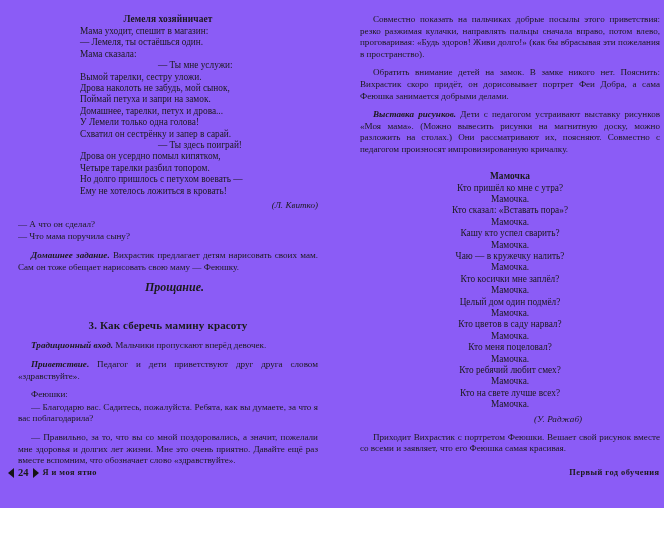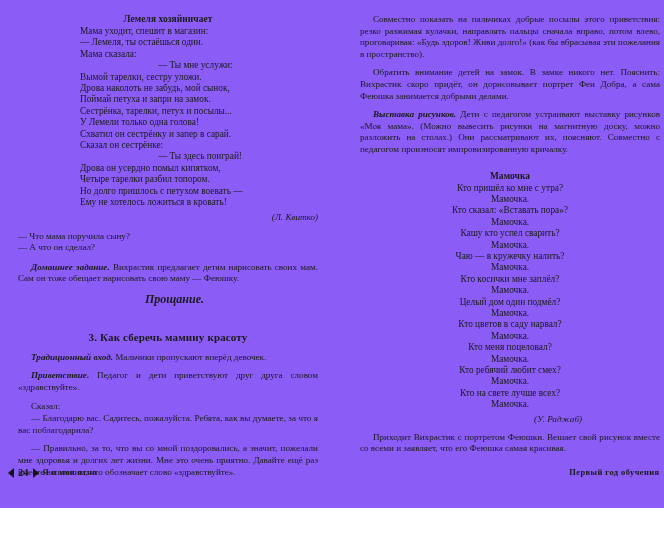--- a/index.html
+++ b/index.html
@@ -150,55 +150,54 @@
     <div class="poem-title">Лемеля хозяйничает</div>
 
     <div class="poem block-left" id="left-poem">
         <span class="ln">Мама уходит, спешит в магазин:</span>
         <span class="ln">— Лемеля, ты остаёшься один.</span>
         <span class="ln">Мама сказала:</span>
         <span class="ln hang">— Ты мне услужи:</span>
         <span class="ln">Вымой тарелки, сестру уложи.</span>
         <span class="ln">Дрова наколоть не забудь, мой сынок,</span>
         <span class="ln">Поймай петуха и запри на замок.</span>
-        <span class="ln">Сестрёнка, тарелки, петух и посылы...</span>
+        <span class="ln">Домашнее, тарелки, петух и дрова...</span>
         <span class="ln">У Лемели только одна голова!</span>
         <span class="ln">Схватил он сестрёнку и запер в сарай.</span>
-        <span class="ln">Сказал он сестрёнке:</span>
         <span class="ln hang">— Ты здесь поиграй!</span>
         <span class="ln">Дрова он усердно помыл кипятком,</span>
         <span class="ln">Четыре тарелки разбил топором.</span>
         <span class="ln">Но долго пришлось с петухом воевать —</span>
         <span class="ln">Ему не хотелось ложиться в кровать!</span>
       </div>
 
     <div class="attrib">(Л. Квитко)</div>
 
     <div class="qa-list" id="left-questions">
+        <span class="ln">— А что он сделал?</span>
         <span class="ln">— Что мама поручила сыну?</span>
-        <span class="ln">— А что он сделал?</span>
       </div>
 
     <p class="body-block indent">
       <span class="lead-italic">Домашнее задание.</span><span> Вихрастик предлагает детям нарисовать своих мам. Сам он тоже обещает нарисовать свою маму — Фе­юшку.</span>
     </p>
 
     <div class="standalone-italic">Прощание.</div>
 
     <div class="section-heading">3. Как сберечь мамину красоту</div>
 
     <p class="body-block indent">
       <span class="lead-italic">Традиционный вход.</span><span> Мальчики пропускают вперёд девочек.</span>
     </p>
 
     <p class="body-block indent">
       <span class="lead-italic">Приветствие.</span><span> Педагог и дети приветствуют друг друга словом «здравствуйте».</span>
     </p>
 
-    <p class="body-block indent" style="margin-bottom:1px">Сказал:</p>
+    <p class="body-block indent" style="margin-bottom:1px">Феюшки:</p>
 
     <div id="left-teacher-lines">
         <p class="body-block indent">— Благодарю вас. Садитесь, пожалуйста. Ребята, как вы дума­ете, за что я вас поблагодарила?</p>
         <p class="body-block indent">— Правильно, за то, что вы со мной поздоровались, а значит, пожелали мне здоровья и долгих лет жизни. Мне это очень при­ятно. Давайте ещё раз вместе вспомним, что обозначает слово «здравствуйте».</p>
       </div>
   </div>
 
   <div class="column" id="right-column">
 
     <div style="height:14px"></div>

